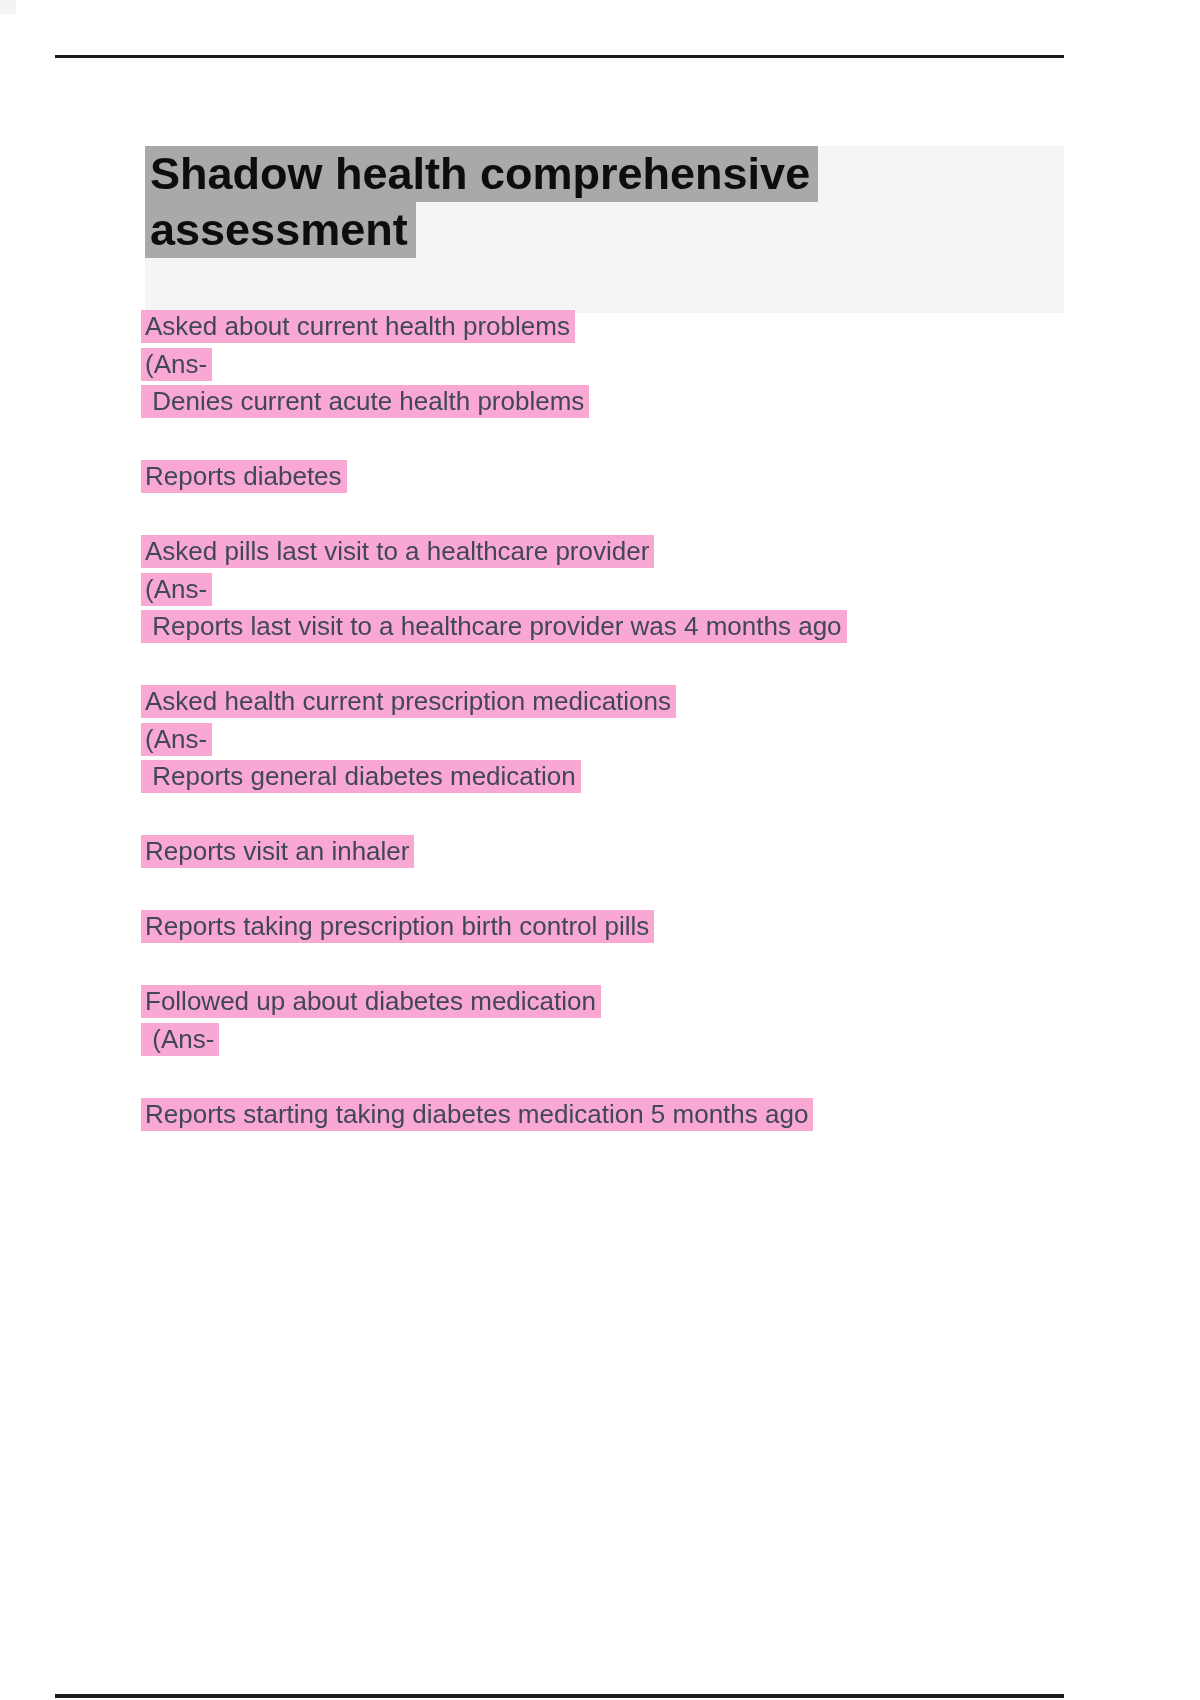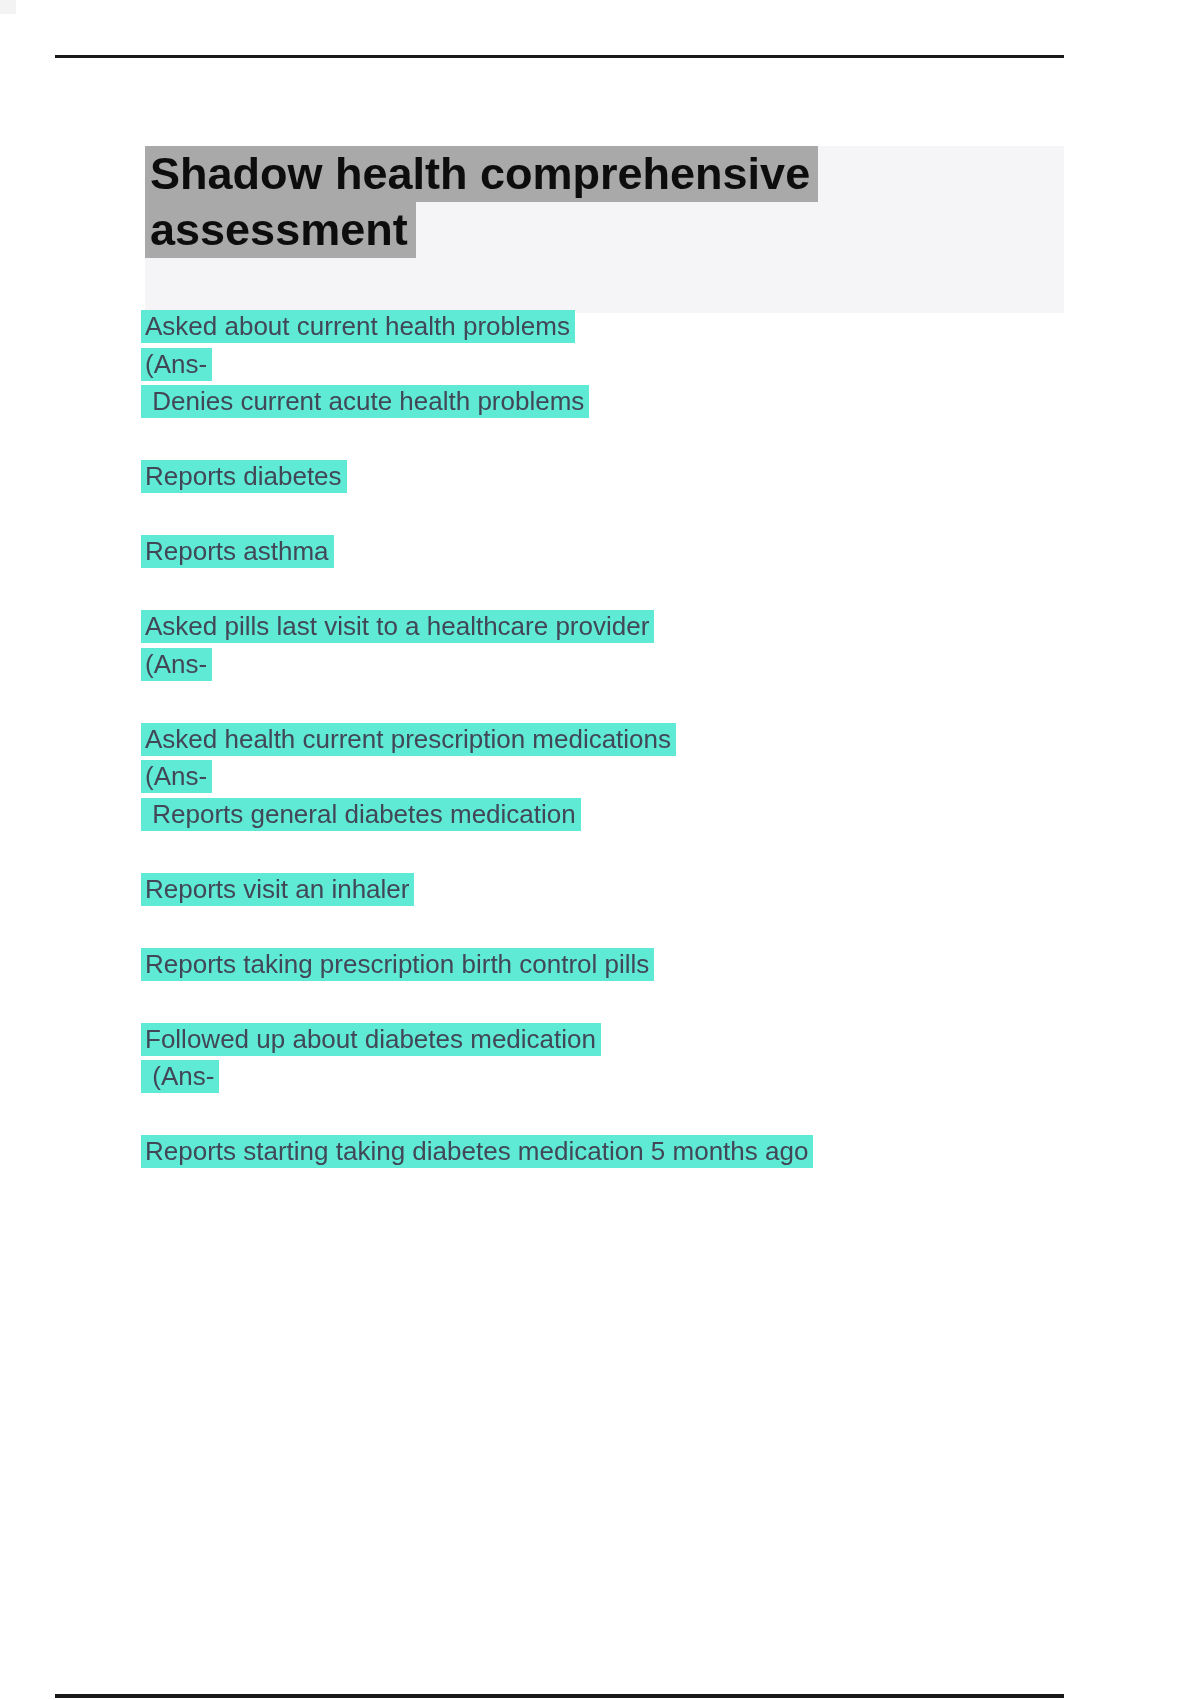--- a/index.html
+++ b/index.html
@@ -61,21 +61,21 @@
   .qa-block {
     margin: 0 0 37.5px 0;
   }
   .note-line {
     height: 37.5px;
     line-height: 37.5px;
     font-size: 26px;
     color: #424757;
   }
   .line-hl {
-    background: #5eead4;
+    background: #f9a8d4;
     white-space: pre;
     padding: 1px 5px 2px 4px;
     margin-left: -4px;
   }
 </style>
 </head>
 <body>
 
 <div class="page">
 
@@ -92,27 +92,25 @@
     <div class="qa-block">
       <div class="note-line"><span class="line-hl">Asked about current health problems</span></div>
       <div class="note-line"><span class="line-hl">(Ans-</span></div>
       <div class="note-line"><span class="line-hl"> Denies current acute health problems</span></div>
     </div>
 
     <div class="qa-block">
       <div class="note-line"><span class="line-hl">Reports diabetes</span></div>
     </div>
 
-    <div class="qa-block">
-      <div class="note-line"><span class="line-hl">Reports asthma</span></div>
-    </div>
 
     <div class="qa-block">
       <div class="note-line"><span class="line-hl">Asked pills last visit to a healthcare provider</span></div>
       <div class="note-line"><span class="line-hl">(Ans-</span></div>
+      <div class="note-line"><span class="line-hl"> Reports last visit to a healthcare provider was 4 months ago</span></div>
     </div>
 
 
 
     <div class="qa-block">
       <div class="note-line"><span class="line-hl">Asked health current prescription medications</span></div>
       <div class="note-line"><span class="line-hl">(Ans-</span></div>
       <div class="note-line"><span class="line-hl"> Reports general diabetes medication</span></div>
     </div>
 

